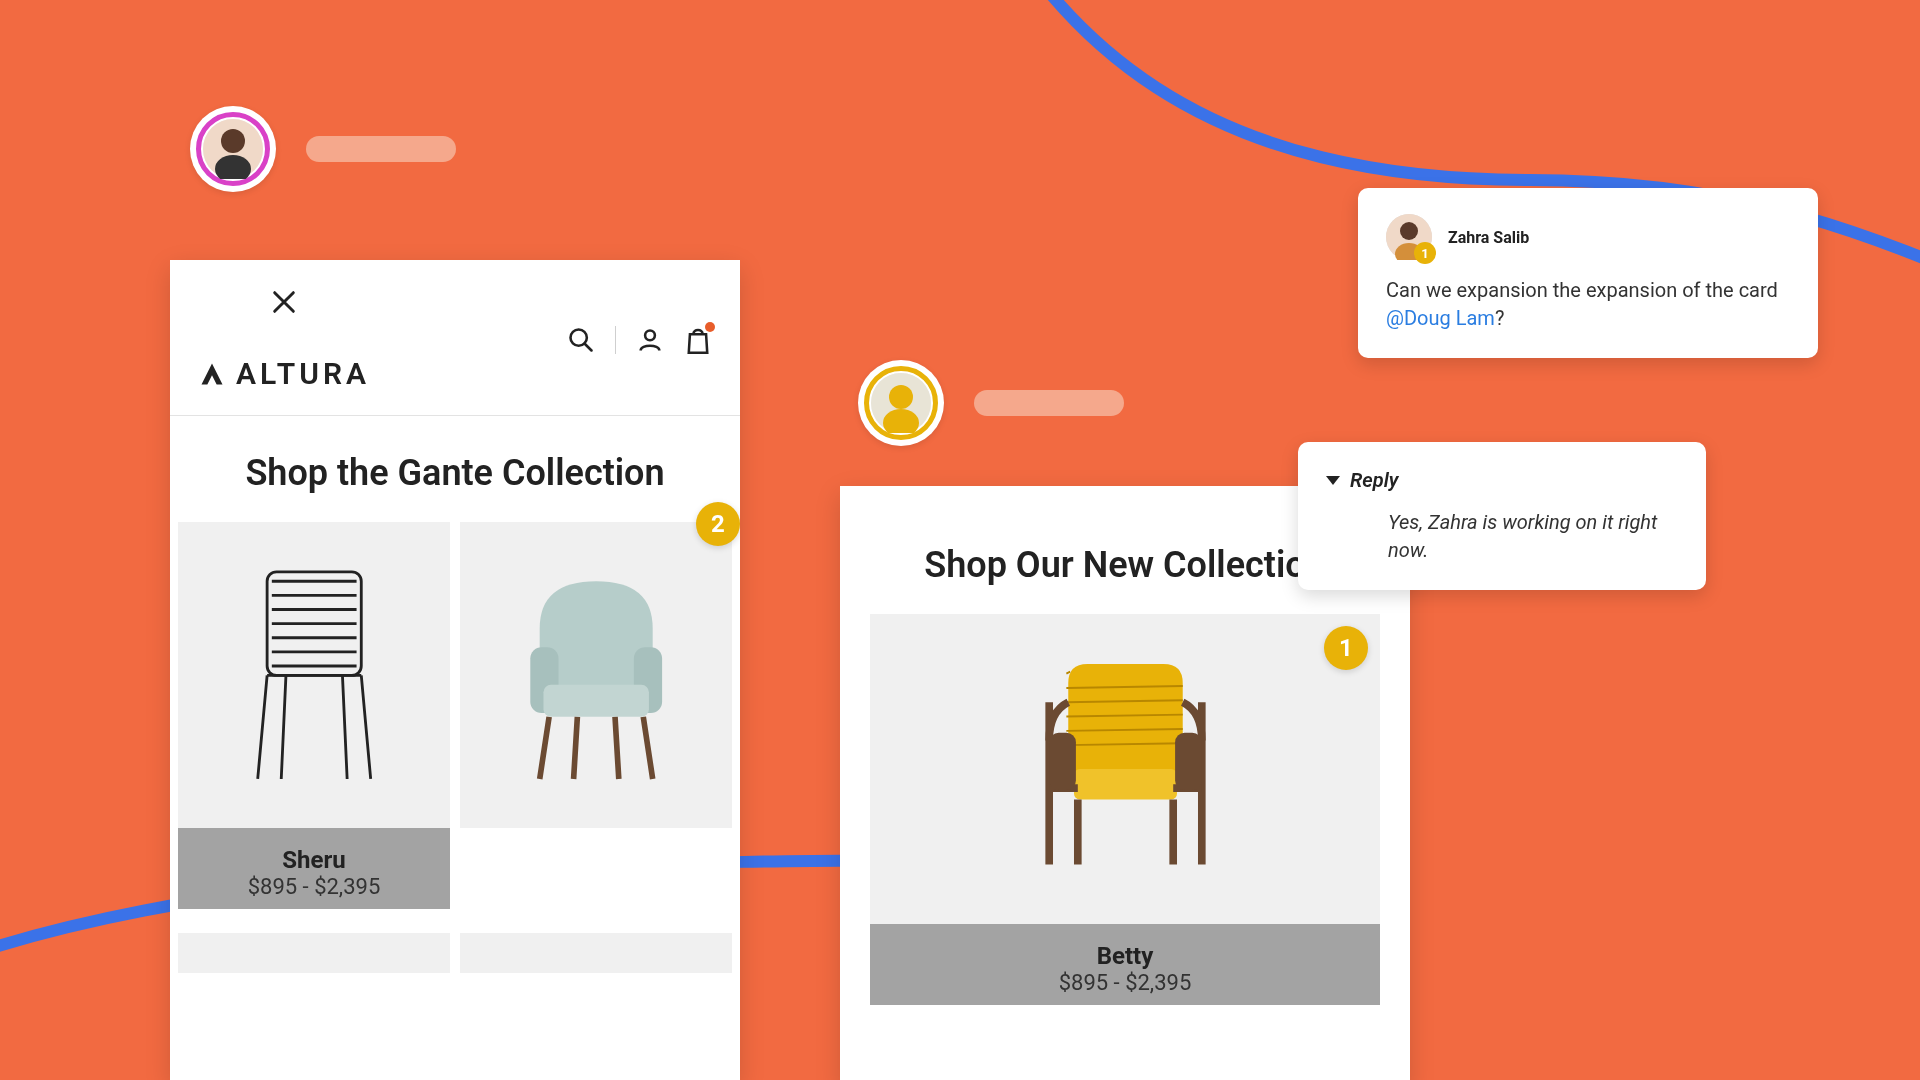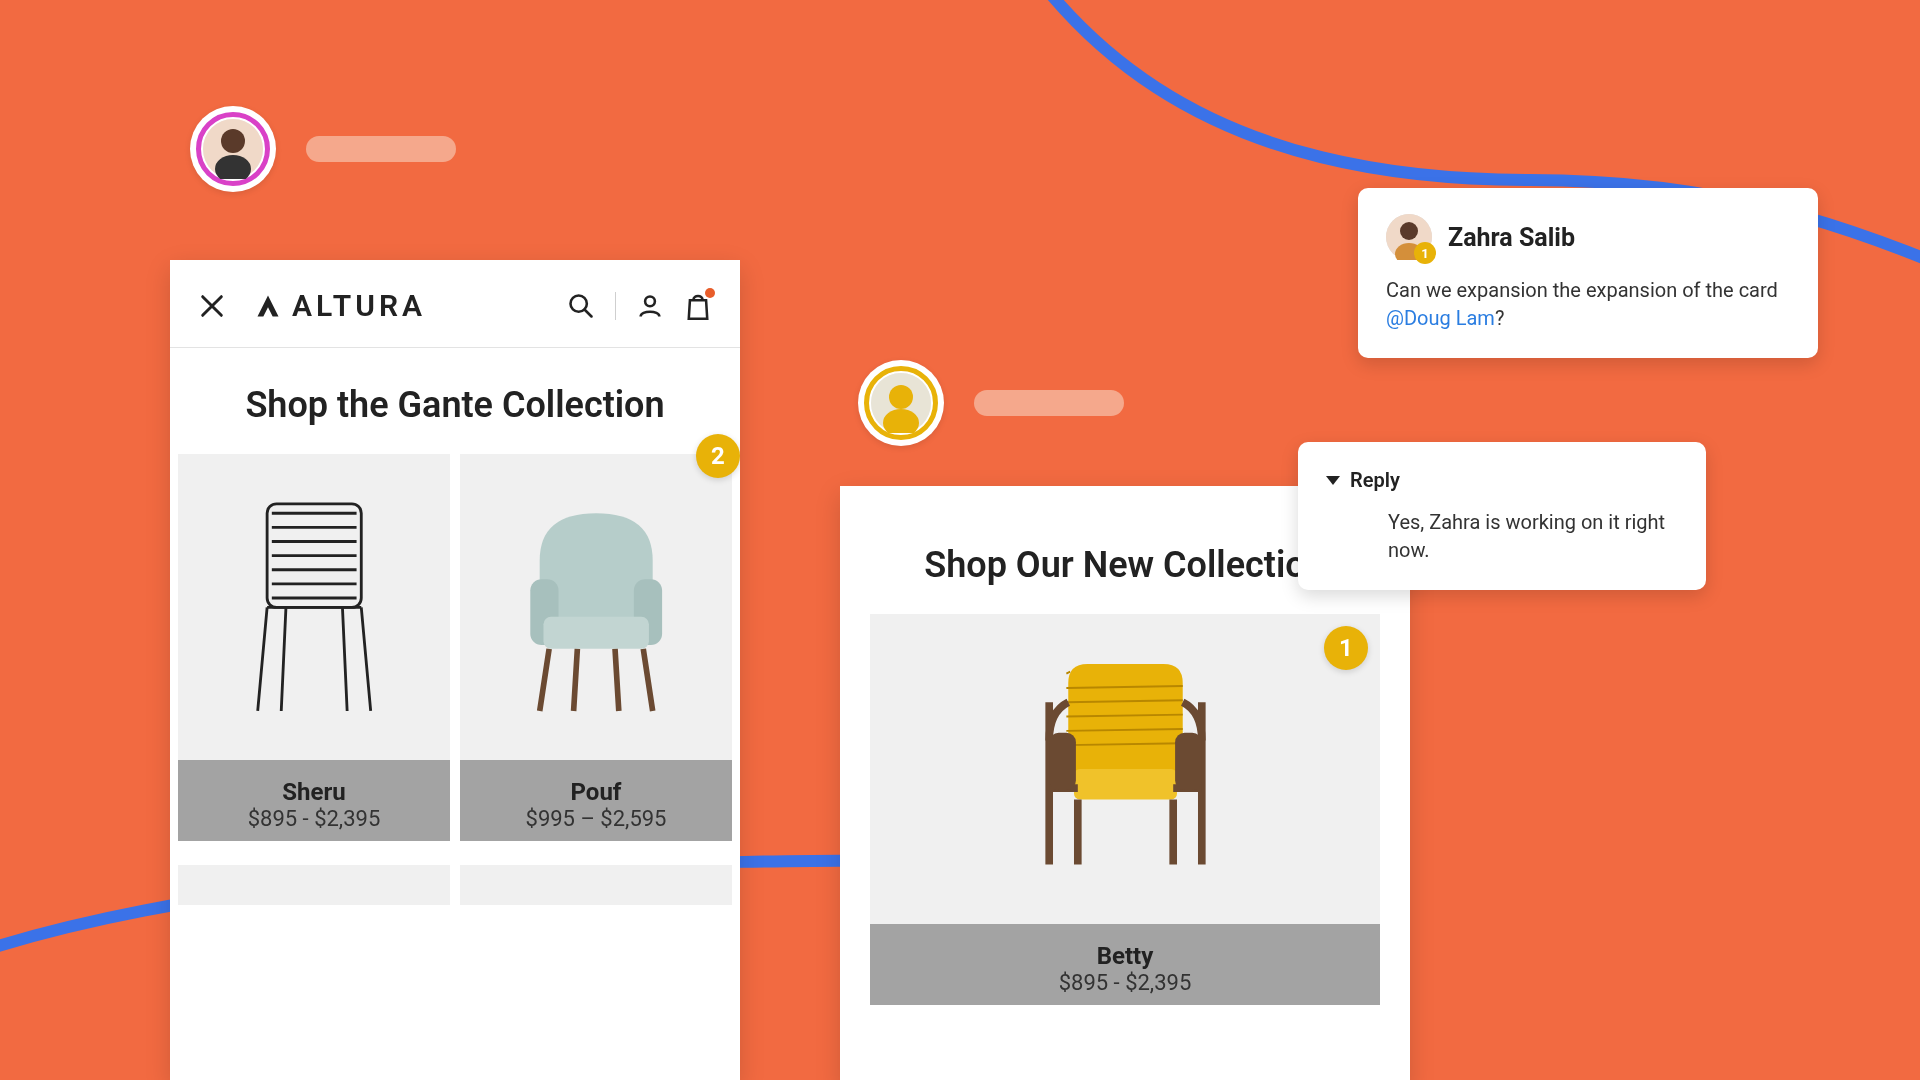--- a/index.html
+++ b/index.html
@@ -64,21 +64,21 @@
     overflow:hidden;
   }
   .device.d1 { left:170px; top:260px; width:570px; height:820px; }
   .device.d2 { left:840px; top:486px; width:570px; height:600px; }
 
   .device-header {
     display:flex; align-items:center; justify-content:space-between;
     padding:28px 28px 24px 28px;
     border-bottom:1px solid #e3e3e3;
   }
-  .device-header .left { display:flex; gap:28px; }
+  .device-header .left { display:flex; gap:40px;flex-direction:column; }
   .device-header .right { display:flex; align-items:center; gap:20px; }
   .icon { display:inline-flex; align-items:center; justify-content:center; }
   .brand { display:flex; align-items:center; gap:10px; font-size:30px; font-weight:600; letter-spacing:4px; color:#222; }
   .divider-v { width:1px; height:28px; background:#cfcfcf; }
   .bag-dot { position:absolute; top:-3px; right:-3px; width:10px; height:10px; border-radius:50%; background:#e85d2a; }
 
   .section-title {
     text-align:center; font-size:36px; font-weight:600; color:#222;
     padding:36px 20px 28px 20px;
   }
@@ -104,34 +104,34 @@
 
   
   .comment {
     position:absolute;
     background:#fff;
     border-radius:10px;
     box-shadow:0 6px 18px rgba(0,0,0,.15);
     padding:26px 28px;
   }
   .comment.c1 { left:1358px; top:188px; width:460px; }
-  .comment.c2 { left:1298px; top:442px; width:408px; }
+  .comment.c2 { left:1298px; top:442px; width:408px;font-style:italic; }
   .comment-head { display:flex; align-items:center; gap:16px; }
   .comment-avatar {
     width:46px; height:46px; border-radius:50%;
     background:#ddd; background-size:cover; position:relative; flex-shrink:0;
   }
   .comment-avatar .mini-badge {
     position:absolute; bottom:-4px; right:-4px;
     width:22px; height:22px; border-radius:50%;
     background:var(--yellow); color:#fff;
     font-size:13px; font-weight:700;
     display:flex; align-items:center; justify-content:center;
   }
-  .comment-name { font-size:25px; font-weight:700; color:#222; }
+  .comment-name { font-size:16px; font-weight:700; color:#222; }
   .comment-body { font-size:20px; color:#333; margin-top:16px; line-height:1.4; }
   .comment-body .mention { color:var(--link-blue); }
 
   .reply-header {
     display:flex; align-items:center; gap:10px;
     font-size:20px; font-weight:600; color:#222;
     margin-bottom:16px; cursor:pointer;
   }
   .caret { width:0; height:0; border-left:7px solid transparent; border-right:7px solid transparent; border-top:9px solid #222; }
 
@@ -249,24 +249,20 @@
         <svg class="product" viewBox="0 0 200 260">
 
           <g>
             <path d="M40 80 Q40 30 100 30 Q160 30 160 80 L160 160 L40 160 Z" fill="#b6cdca"></path>
             <rect x="30" y="100" width="30" height="70" rx="12" fill="#a7c0bd"></rect>
             <rect x="140" y="100" width="30" height="70" rx="12" fill="#a7c0bd"></rect>
             <rect x="44" y="140" width="112" height="34" rx="8" fill="#c2d5d2"></rect>
             <path d="M50 174 L40 240 M150 174 L160 240 M80 174 L76 240 M120 174 L124 240" stroke="#6b4a32" stroke-width="6"></path>
           </g>
         </svg>
-      </div>
-      <div class="prod-info">
-        <div class="prod-name">Pouf</div>
-        <div class="prod-price">$995 – $2,595</div>
       </div>
     </div>
   </div>
 
   <div class="grid" style="margin-top:24px;">
     <div class="tile" style="height:40px;"></div>
     <div class="tile" style="height:40px;"></div>
   </div>
 </div>
 

